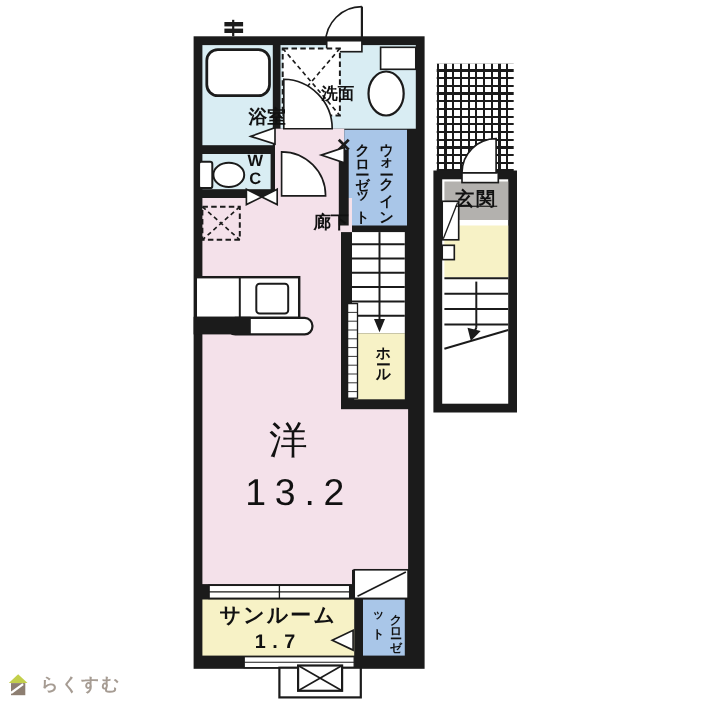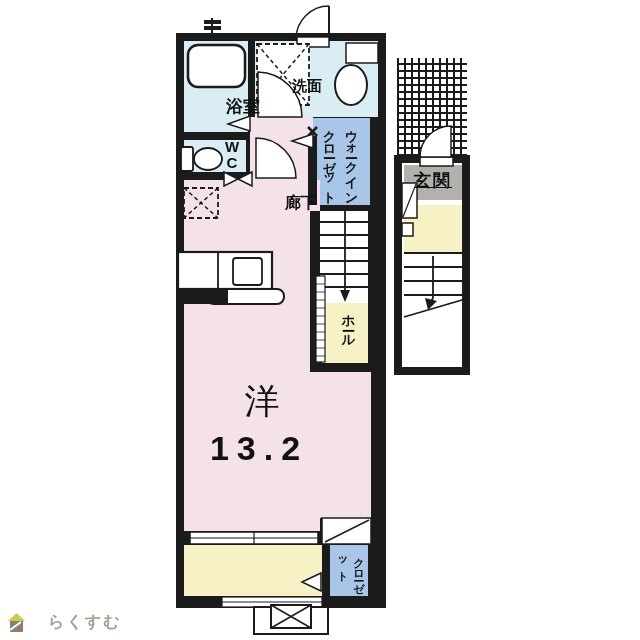--- a/index.html
+++ b/index.html
@@ -8,21 +8,21 @@
   .abs{position:absolute;}
   .wall{background:var(--wall);}
   .lbl{position:absolute;text-align:center;color:#111;font-weight:600;line-height:1.15;}
   .vert{writing-mode:vertical-rl;text-align:start;}
   .pre{white-space:pre-line;}
   .grid{background-color:#fff;background-image:
     repeating-linear-gradient(0deg,var(--wall) 0,var(--wall) 2px,transparent 2px,transparent 7px),
     repeating-linear-gradient(90deg,var(--wall) 0,var(--wall) 2px,transparent 2px,transparent 7px);}
   svg.overlay{position:absolute;left:0;top:0;pointer-events:none;}
   svg .ln{stroke:var(--wall);}
-  #logo{position:absolute;left:7px;top:612px;display:flex;align-items:flex-end;gap:22px;}
+  #logo{position:absolute;left:7px;top:612px;display:flex;align-items:flex-end;gap:11px;}
   #logo .txt{font-size:16px;letter-spacing:2px;color:var(--logo-text);font-weight:600;}
 </style>
 </head>
 <body>
 
 <div id="canvas">
 
   <div class="abs wall" style="left:176px;top:33px;width:210px;height:575px;"></div>
 
   <div class="abs" style="left:184px;top:41px;width:64px;height:91px;background:var(--wet-blue);"></div>
@@ -197,21 +197,23 @@
   </svg>
 
   <div class="lbl" style="left:184px;top:97px;width:64px;font-size:17px;margin-left:27px;">浴室</div>
   <div class="lbl" style="left:281px;top:77px;width:52px;font-size:15px;">洗面</div>
   <div class="lbl pre" style="left:219px;top:139px;width:26px;font-size:15px;line-height:16px;">W
 C</div>
   <div class="lbl" style="left:278px;top:194px;width:46px;font-size:16px;">廊下</div>
   <div class="lbl vert" style="left:318px;top:121px;width:44px;height:86px;font-size:13px;line-height:22px;letter-spacing:0.5px;">ウォークインクローゼット</div>
   <div class="lbl vert" style="left:334px;top:306px;width:22px;height:56px;font-size:13.5px;letter-spacing:2px;">ホール</div>
   <div class="lbl" style="left:202px;top:381px;width:120px;font-size:35px;font-weight:400;">洋</div>
-  <div class="lbl" style="left:174px;top:429px;width:170px;font-size:34px;font-weight:700;letter-spacing:8px;">13.2</div>
+  <div class="lbl" style="left:187px;top:429px;width:170px;font-size:34px;font-weight:400;letter-spacing:8px;">13.2</div>
+  <div class="lbl" style="left:186px;top:549px;width:134px;font-size:19px;letter-spacing:2px;">サンルーム</div>
+  <div class="lbl" style="left:186px;top:573px;width:134px;font-size:18px;letter-spacing:6px;">1.7</div>
   <div class="lbl vert" style="left:333px;top:550px;width:34px;height:42px;font-size:11px;line-height:16px;">クローゼット</div>
   <div class="lbl" style="left:406px;top:171px;width:54px;font-size:17px;letter-spacing:2px;text-decoration:underline;">玄関</div>
 
   <div id="logo">
     <svg width="19" height="21" viewBox="0 0 19 21">
       <polygon points="1,9 9.5,1 18,9" fill="var(--logo-green)"></polygon>
       <rect x="3" y="9" width="13" height="11" fill="var(--logo-brown)"></rect>
       <line x1="3" y1="18" x2="14" y2="10" stroke="#fff" stroke-width="2"></line>
     </svg>
     <span class="txt">らくすむ</span>

